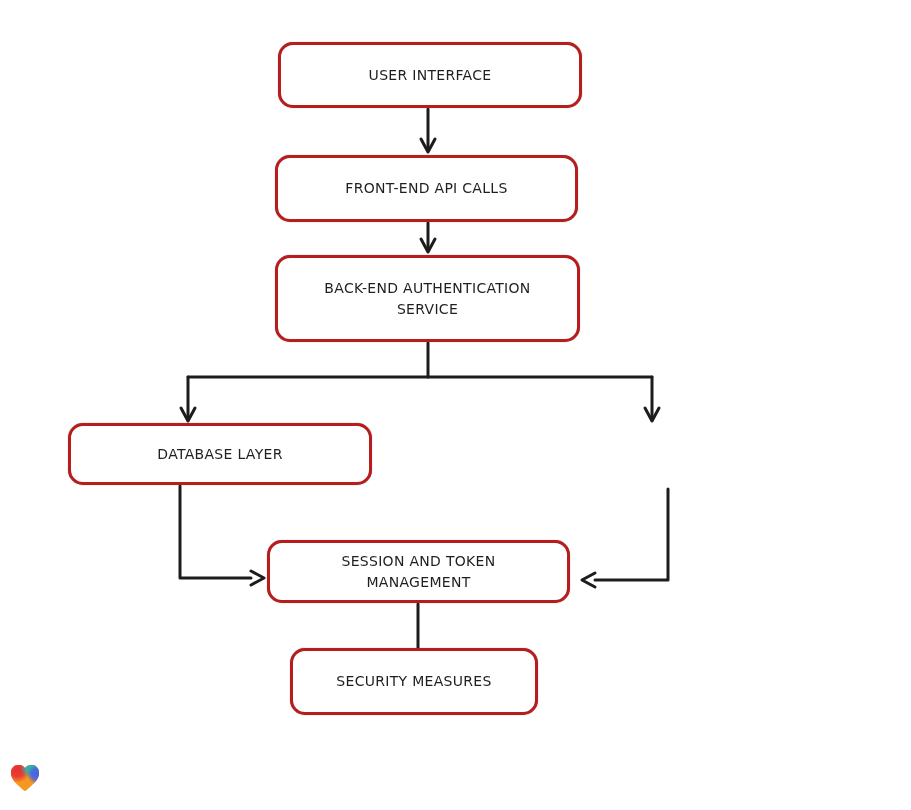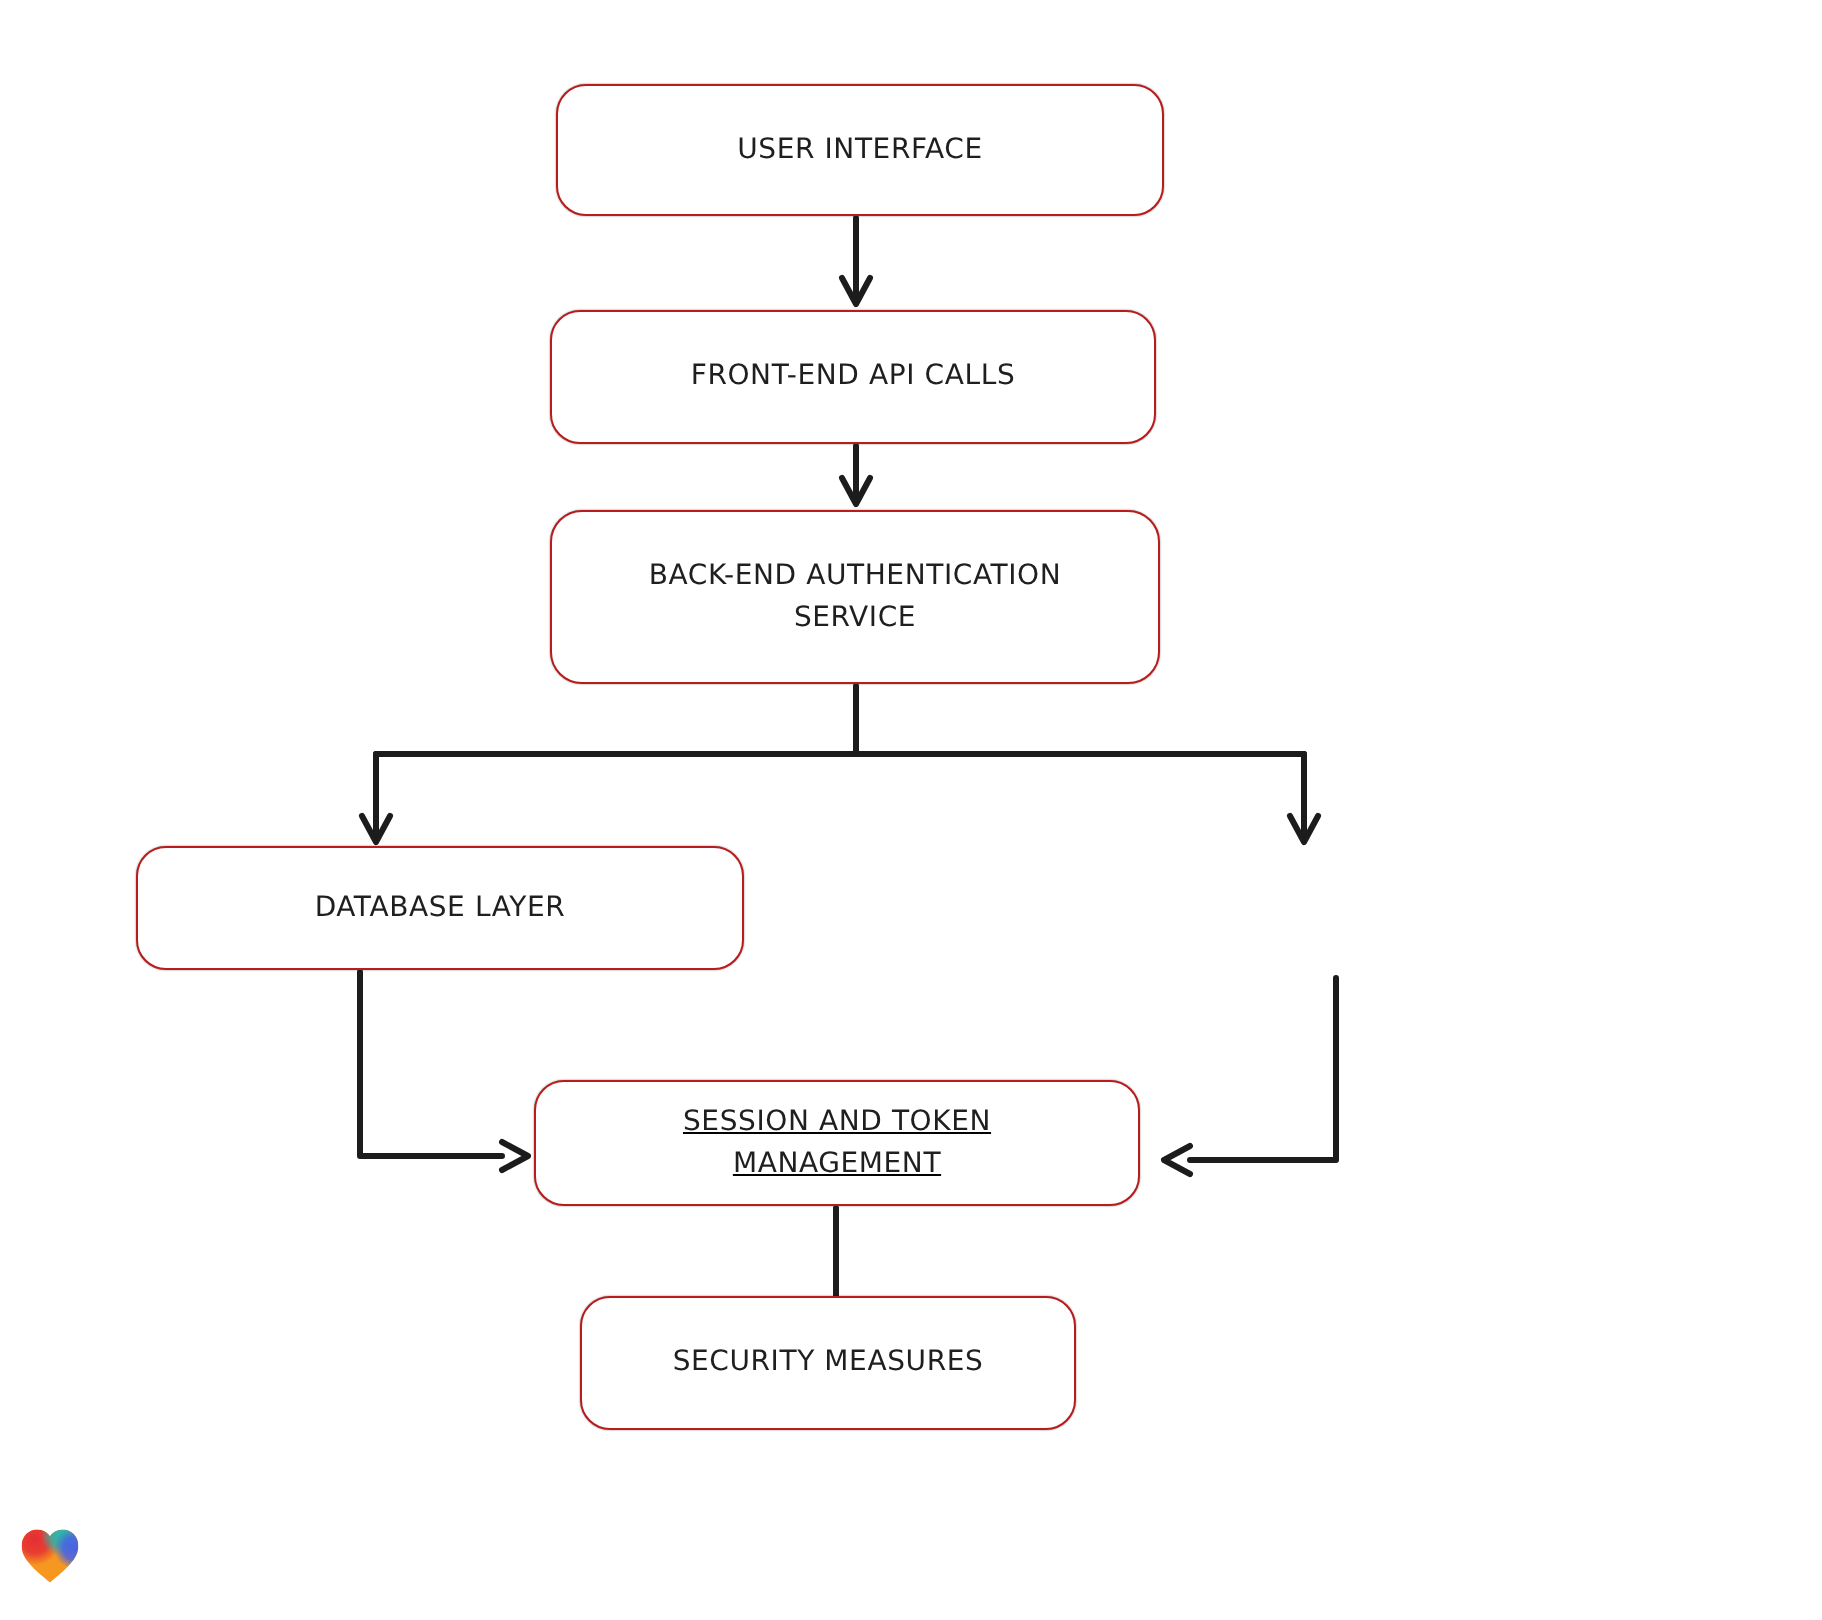--- a/index.html
+++ b/index.html
@@ -27,42 +27,42 @@
     fill: none;
     stroke: #1c1c1c;
     stroke-width: 3;
     stroke-linecap: round;
     stroke-linejoin: round;
   }
   .node {
     position: absolute;
     box-sizing: border-box;
     background: #ffffff;
-    border: 1px solid #b91c1c;
+    border: 3px solid #b91c1c;
     border-radius: 15px;
     box-shadow: 0 0 1px rgba(20,20,20,0.55);
     display: flex;
     align-items: center;
     justify-content: center;
     text-align: center;
   }
   .node .lbl {
     font-size: 14px;
     line-height: 1.45;
     letter-spacing: 0.3px;
     color: #1f1f1f;
     text-transform: uppercase;
   }
   
   .n0 { left: 278px; top:  42px; width: 304px; height: 66px; }
   .n1 { left: 275px; top: 155px; width: 303px; height: 67px; }
-  .n2 { left: 275px; top: 255px; width: 305px; height: 87px; border-radius: 16px; }
+  .n2 { left: 275px; top: 255px; width: 305px; height: 87px; }
   .n3 { left:  68px; top: 423px; width: 304px; height: 62px; text-align: center; }
   .n4 { left: 450px; top: 423px; width: 308px; height: 65px; }
-  .n5 { left: 267px; top: 540px; width: 303px; height: 63px; text-decoration: underline; }
+  .n5 { left: 267px; top: 540px; width: 303px; height: 63px; }
   .n6 { left: 270px; top: 648px; width: 248px; height: 67px; margin-left: 20px; }
   .n2 .lbl { max-width: 215px; }
   .n5 .lbl { max-width: 170px; }
   .logo {
     position: absolute;
     left: 8px;
     top: 761px;
     width: 34px;
     height: 34px;
     display: block;

